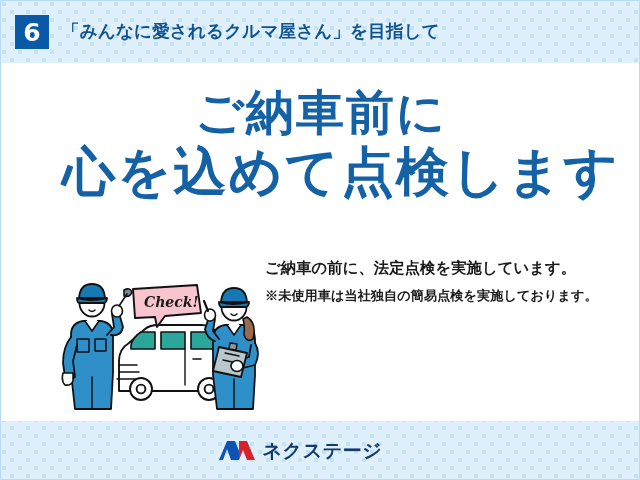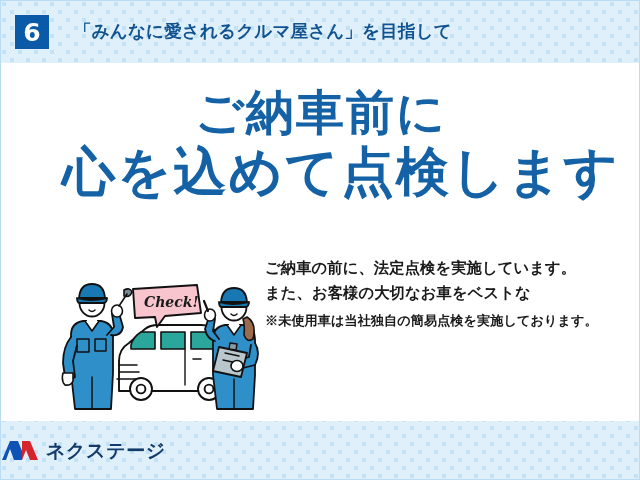--- a/index.html
+++ b/index.html
@@ -50,21 +50,21 @@
     align-items: center;
     justify-content: center;
     font-size: 25px;
     font-weight: bold;
     line-height: 1;
     letter-spacing: 0;
     flex: 0 0 auto;
     font-family: "DejaVu Sans", sans-serif;
   }
   #header-title {
-    margin-left: 25px;
+    margin-left: 13px;
     color: #11538f;
     font-size: 17.5px;
     font-weight: bold;
     letter-spacing: 0.2px;
     white-space: nowrap;
     line-height: 1;
   }
 
   
   #panel {
@@ -131,21 +131,21 @@
 
   
   #footer {
     position: absolute;
     left: 0;
     top: 420px;
     width: 640px;
     height: 58px;
     display: flex;
     align-items: center;
-    justify-content: flex-start;
+    justify-content: center;
     padding-right: 42px;
     box-sizing: border-box;
   }
   #brand-lockup {
     display: flex;
     align-items: center;
     gap: 7px;
   }
   #brand-mark { display: block; }
   #brand-name {
@@ -170,21 +170,20 @@
 
   <div id="panel">
 
     <div id="headline">
       <span class="headline-line" id="headline-line-1">ご納車前に</span>
       <span class="headline-line" id="headline-line-2">心を込めて点検します</span>
     </div>
 
     <div id="body-copy">
       <span class="copy-line">ご納車の前に、法定点検を実施しています。</span>
-      <span class="copy-line">また、お客様の大切なお車をベストな</span>
       <span id="body-note">※未使用車は当社独自の簡易点検を実施しております。</span>
     </div>
 
     <div id="illustration">
       <svg width="205" height="138" viewBox="0 0 205 138" xmlns="http://www.w3.org/2000/svg">
 
         <g stroke="#111111" stroke-width="1.9" stroke-linejoin="round" stroke-linecap="round" fill="#ffffff">
 
           <path d="M58 118 L58 88 Q58 76 68 70 L84 56 Q89 52 97 52 L140 52
                    Q150 52 154 58 L162 74 Q166 82 166 92 L166 118 Z"></path>

